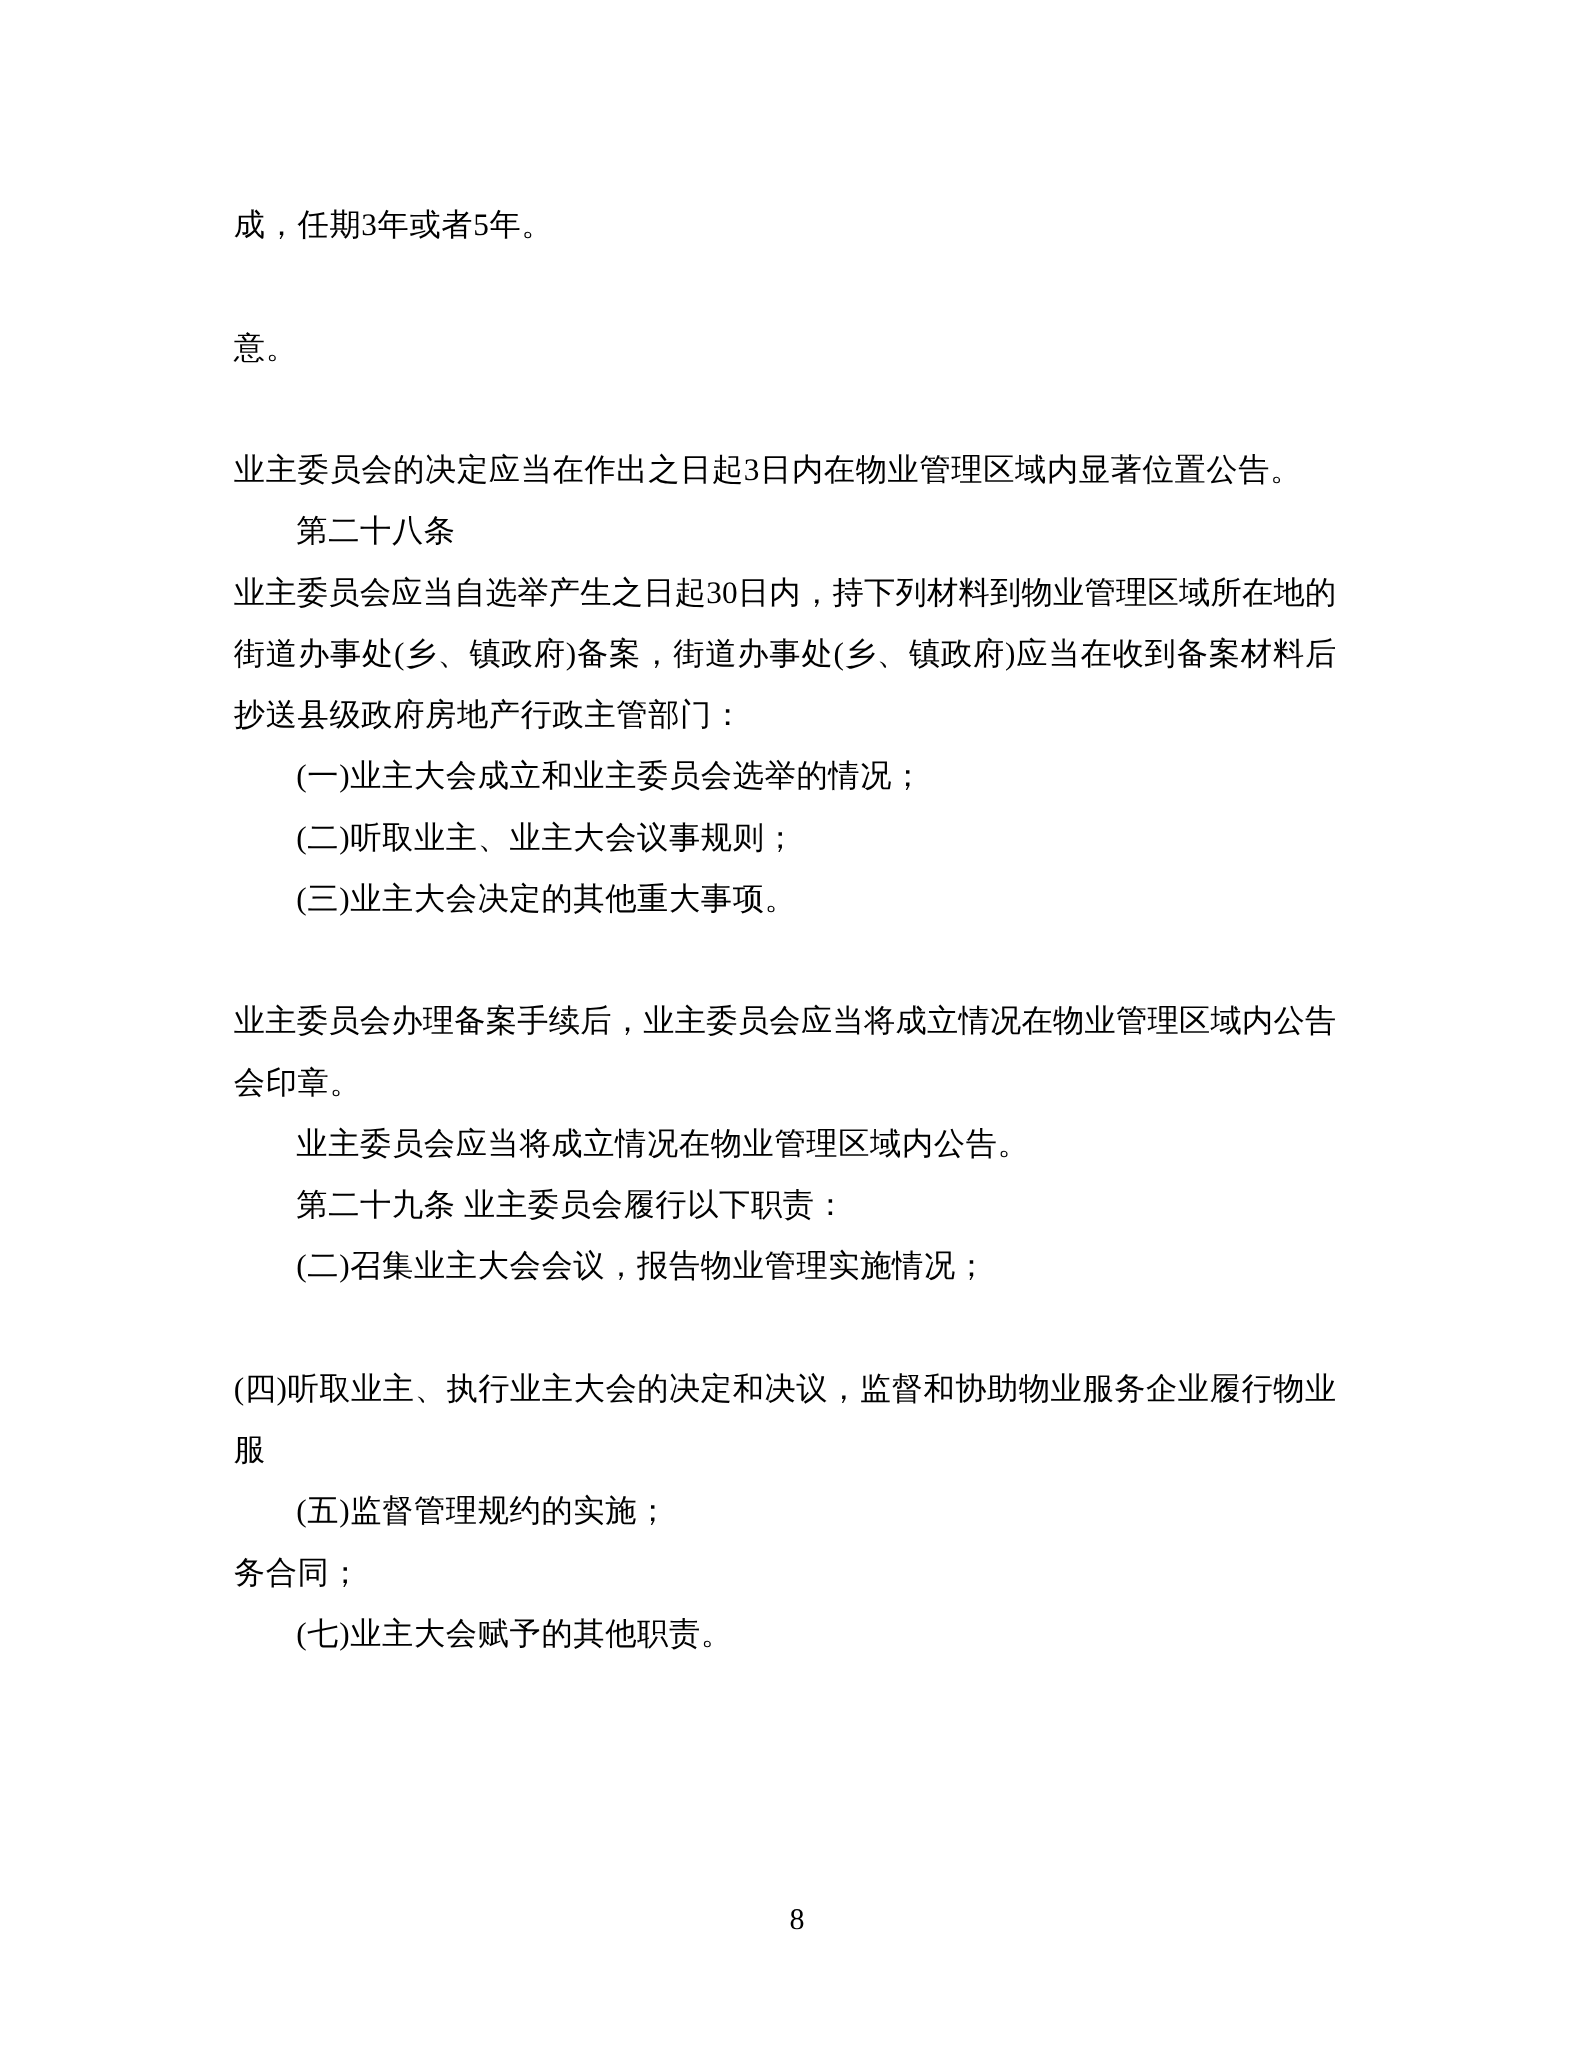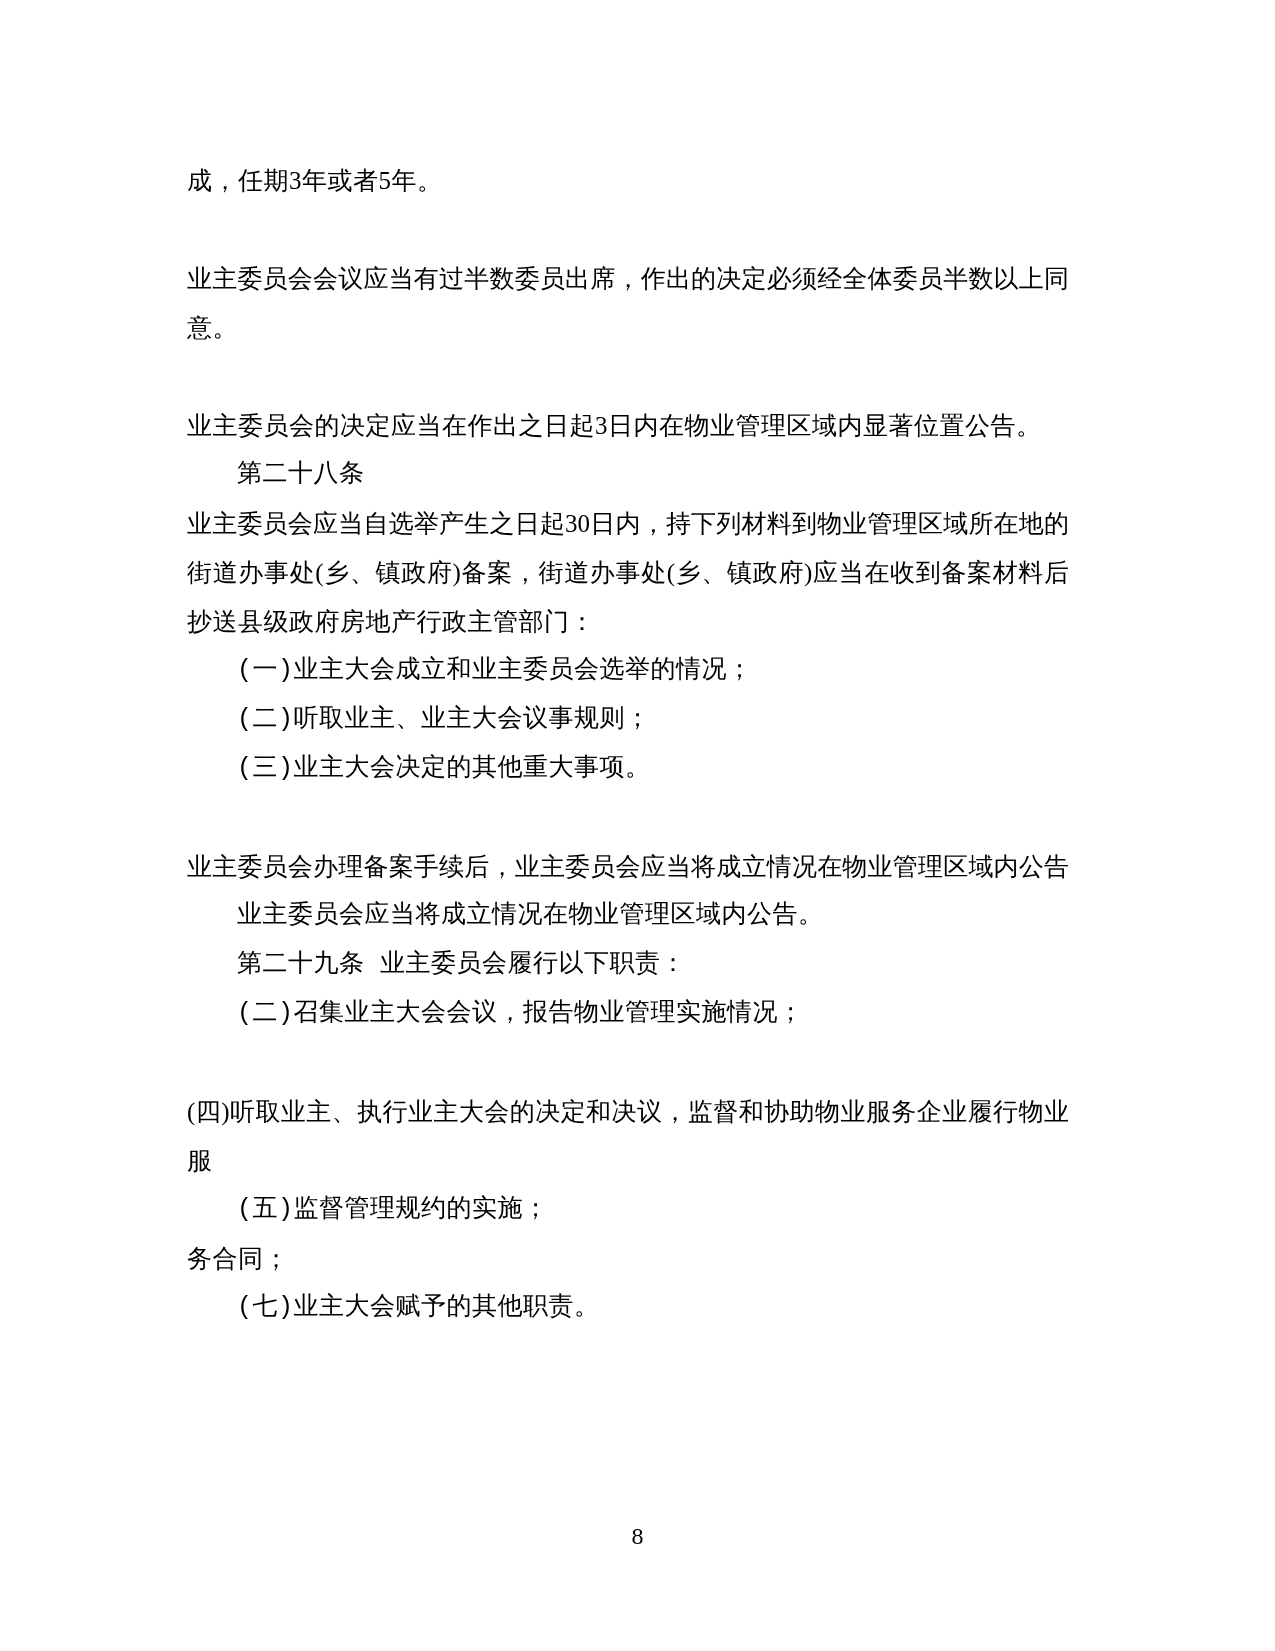--- a/index.html
+++ b/index.html
@@ -24,21 +24,20 @@
   }
   .line {
     min-height: 49px;
     line-height: 49px;
     font-size: 25px;
     white-space: nowrap;
     letter-spacing: 0.5px;
   }
   .line.indent {
     padding-left: 50px;
-    font-family: Liberation Mono, monospace;
   }
   .line.full {
     white-space: normal;
     text-align: justify;
     text-align-last: justify;
     letter-spacing: 0;
   }
   .page-number {
     position: absolute;
     top: 1520px;
@@ -49,33 +48,33 @@
     line-height: 32px;
   }
 </style>
 </head>
 <body>
 
 <div class="page">
   <div class="doc-body">
     <div class="line">成，任期3年或者5年。</div>
     <div class="line blank"></div>
-    <div class="line full">业主委员会会议应当有过半数委员出席，作出的决定必须经全体委员半数以上同</div>
     <div class="line">意。</div>
     <div class="line blank"></div>
     <div class="line">业主委员会的决定应当在作出之日起3日内在物业管理区域内显著位置公告。</div>
     <div class="line indent">第二十八条</div>
     <div class="line full">业主委员会应当自选举产生之日起30日内，持下列材料到物业管理区域所在地的</div>
     <div class="line full">街道办事处(乡、镇政府)备案，街道办事处(乡、镇政府)应当在收到备案材料后</div>
     <div class="line">抄送县级政府房地产行政主管部门：</div>
     <div class="line indent">(一)业主大会成立和业主委员会选举的情况；</div>
     <div class="line indent">(二)听取业主、业主大会议事规则；</div>
     <div class="line indent">(三)业主大会决定的其他重大事项。</div>
     <div class="line blank"></div>
     <div class="line full">业主委员会办理备案手续后，业主委员会应当将成立情况在物业管理区域内公告</div>
+    <div class="line">会印章。</div>
     <div class="line indent">业主委员会应当将成立情况在物业管理区域内公告。</div>
     <div class="line indent">第二十九条 业主委员会履行以下职责：</div>
     <div class="line indent">(二)召集业主大会会议，报告物业管理实施情况；</div>
     <div class="line blank"></div>
     <div class="line full">(四)听取业主、执行业主大会的决定和决议，监督和协助物业服务企业履行物业服</div>
     <div class="line indent">(五)监督管理规约的实施；</div>
     <div class="line">务合同；</div>
     <div class="line indent">(七)业主大会赋予的其他职责。</div>
   </div>
   <div class="page-number">8</div>

